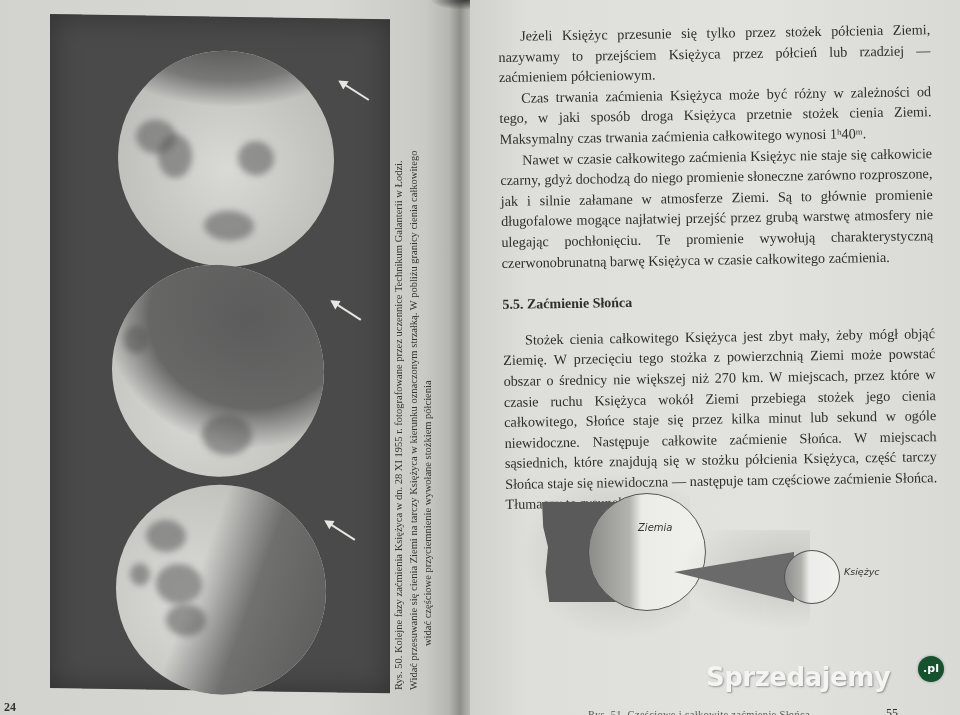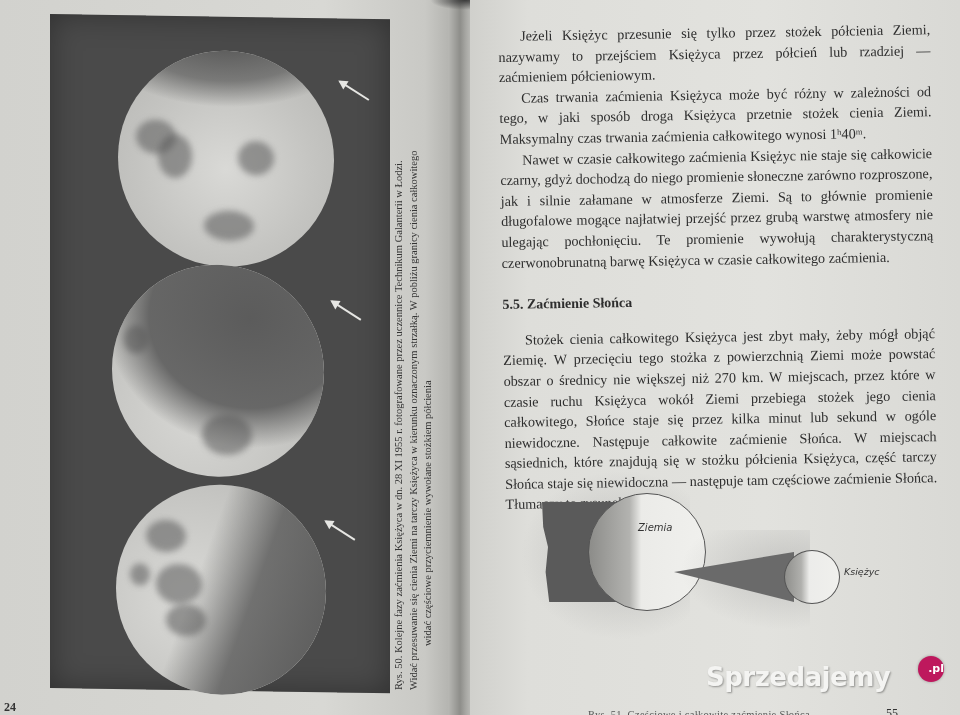--- a/index.html
+++ b/index.html
@@ -130,22 +130,22 @@
   
   .watermark {
     position: absolute; left: 706px; top: 662px;
     font-family: "DejaVu Sans", sans-serif; font-weight: bold; font-size: 26px;
     color: #f4f4f2; letter-spacing: -0.5px;
     text-shadow: 1px 1px 2px rgba(0,0,0,0.35);
     text-align: center;
   }
   .wm-badge {
     position: absolute; left: 918px; top: 656px; width: 26px; height: 26px; border-radius: 50%;
-    background: #be185d; color: #fff; font-family: "DejaVu Sans", sans-serif; font-weight: bold;
-    font-size: 11px; line-height: 26px; text-align: right;
+    background: #14532d; color: #fff; font-family: "DejaVu Sans", sans-serif; font-weight: bold;
+    font-size: 11px; line-height: 26px; text-align: center;
     box-shadow: 0 0 3px rgba(0,0,0,0.3);
   }
 </style>
 </head>
 <body>
 
 <div class="book">
 
   <div class="page-left">
     <div class="photo-plate">

